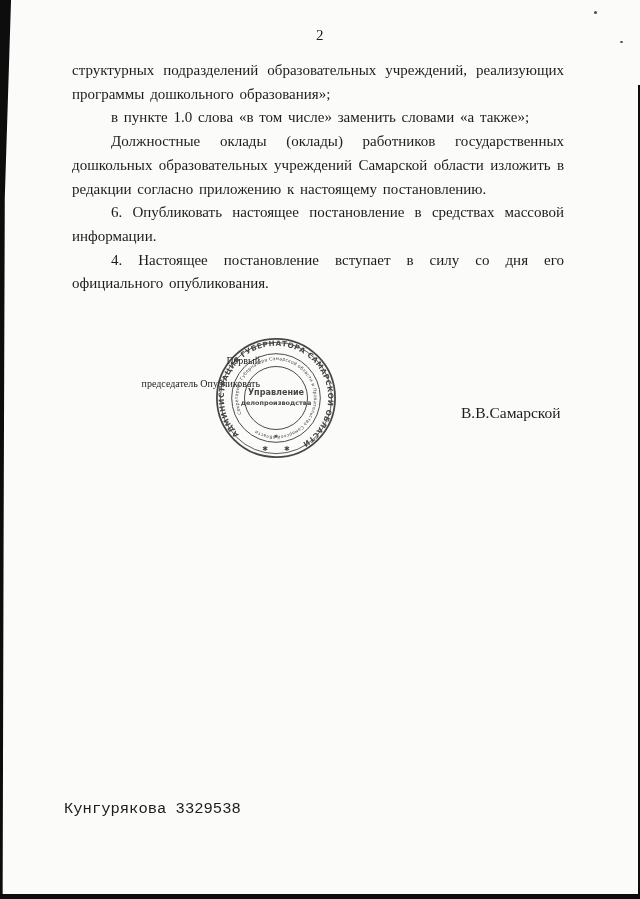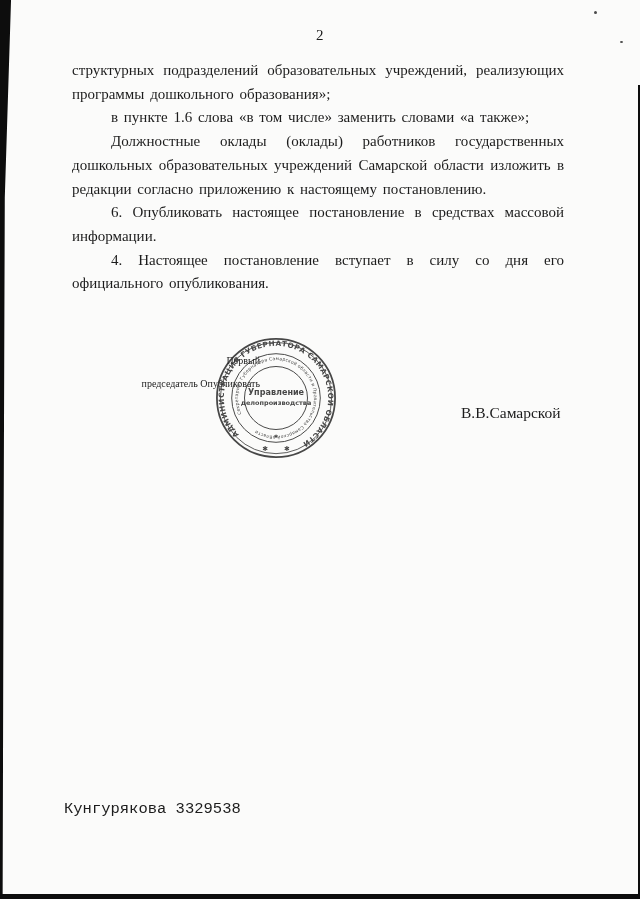--- a/index.html
+++ b/index.html
@@ -33,21 +33,21 @@
 </style>
 </head>
 <body>
 
 <div class="page">
 
   <div class="page-number">2</div>
 
   <div class="body-text">
     <p>структурных подразделений образовательных учреждений, реализующих программы дошкольного образования»;</p>
-    <p class="indent">в пункте 1.6 слова «в том числе» заменить словами «а также»;</p>
+    <p class="indent">в пункте 1.0 слова «в том числе» заменить словами «а также»;</p>
     <p class="indent">Должностные оклады (оклады) работников государственных дошкольных образовательных учреждений Самарской области изложить в редакции согласно приложению к настоящему постановлению.</p>
     <p class="indent">6. Опубликовать настоящее постановление в средствах массовой информации.</p>
     <p class="indent">4. Настоящее постановление вступает в силу со дня его официального опубликования.</p>
   </div>
 
   <div class="sig-block">
     <div>Первый</div>
     <div>председатель Опубликовать</div>
   </div>
 

